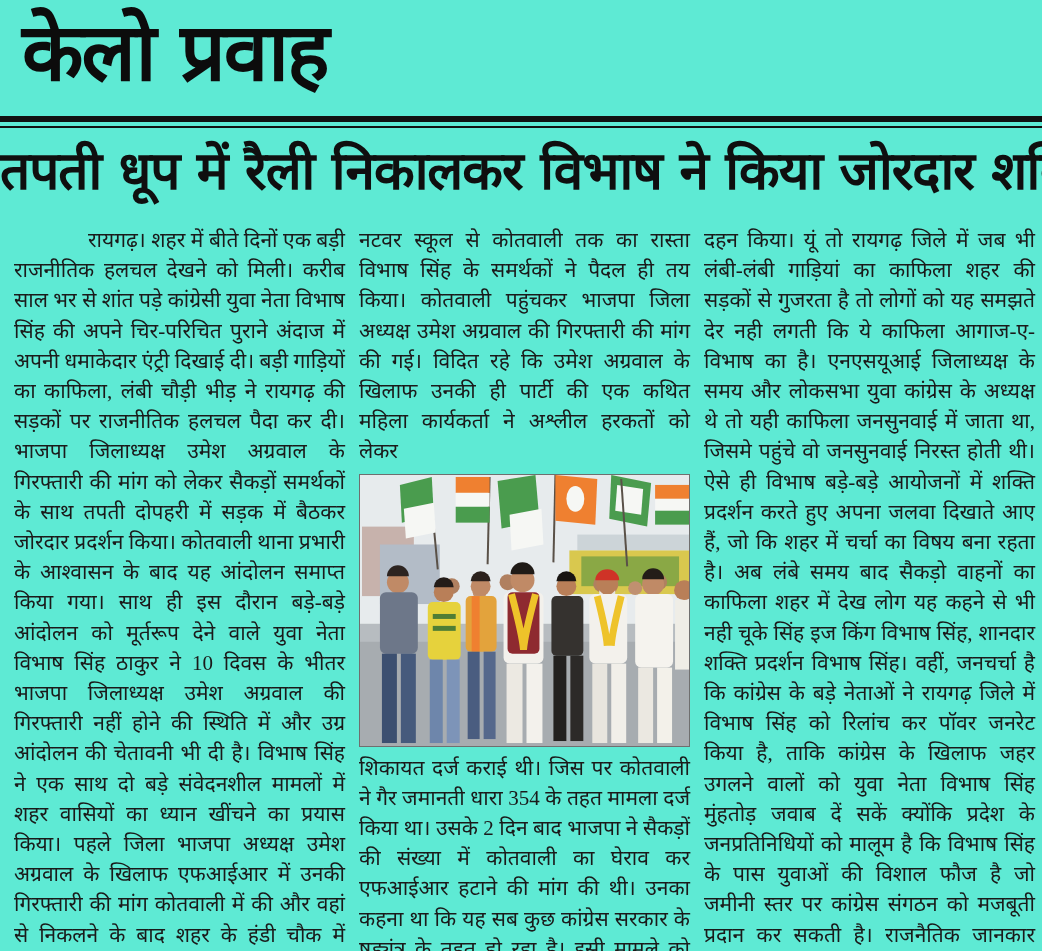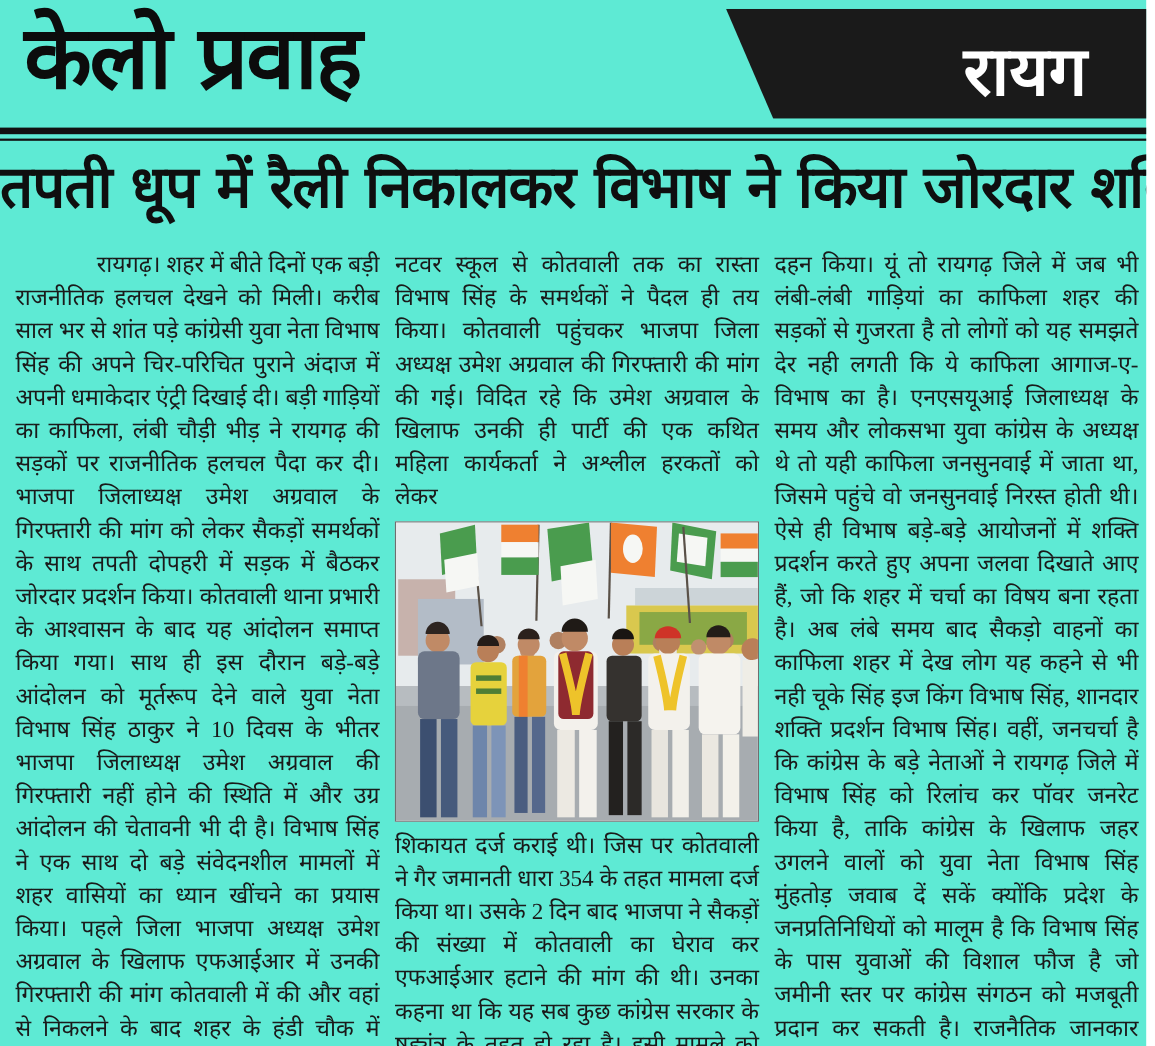--- a/index.html
+++ b/index.html
@@ -70,23 +70,20 @@
   }
   .photo-fig svg { display:block; width:100%; height:100%; }
 </style>
 </head>
 <body>
 
 <div class="page">
 
   <div class="masthead">केलो प्रवाह</div>
 
-  <div class="region-banner">
-    <span class="label">रायग</span>
-  </div>
 
   <div class="header-rule"></div>
 
   <div class="headline">तपती धूप में रैली निकालकर विभाष ने किया जोरदार शक्ति प्रदर्शन</div>
 
   <div class="body-cols">
 
     <div class="col col-1">
       <p>रायगढ़। शहर में बीते दिनों एक बड़ी राजनीतिक हलचल देखने को मिली। करीब साल भर से शांत पड़े कांग्रेसी युवा नेता विभाष सिंह की अपने चिर-परिचित पुराने अंदाज में अपनी धमाकेदार एंट्री दिखाई दी। बड़ी गाड़ियों का काफिला, लंबी चौड़ी भीड़ ने रायगढ़ की सड़कों पर राजनीतिक हलचल पैदा कर दी। भाजपा जिलाध्यक्ष उमेश अग्रवाल के गिरफ्तारी की मांग को लेकर सैकड़ों समर्थकों के साथ तपती दोपहरी में सड़क में बैठकर जोरदार प्रदर्शन किया। कोतवाली थाना प्रभारी के आश्वासन के बाद यह आंदोलन समाप्त किया गया। साथ ही इस दौरान बड़े-बड़े आंदोलन को मूर्तरूप देने वाले युवा नेता विभाष सिंह ठाकुर ने 10 दिवस के भीतर भाजपा जिलाध्यक्ष उमेश अग्रवाल की गिरफ्तारी नहीं होने की स्थिति में और उग्र आंदोलन की चेतावनी भी दी है। विभाष सिंह ने एक साथ दो बड़े संवेदनशील मामलों में शहर वासियों का ध्यान खींचने का प्रयास किया। पहले जिला भाजपा अध्यक्ष उमेश अग्रवाल के खिलाफ एफआईआर में उनकी गिरफ्तारी की मांग कोतवाली में की और वहां से निकलने के बाद शहर के हंडी चौक में महंगाई के विरोध में प्रधानमंत्री मोदी और अमित शाह का पुतला दहन किया। यह सब कुछ वहीं हुआ, जहां कुछ दिन पहले भाजपा ने एक बड़ा चक्काजाम और कोतवाली घेराव किया था। शताधिक गाड़ियों का काफिला रायगढ़ की शहर से घूमता हुआ नटवर स्कूल में इकट्ठा हुआ। इसके बाद</p>
     </div>

